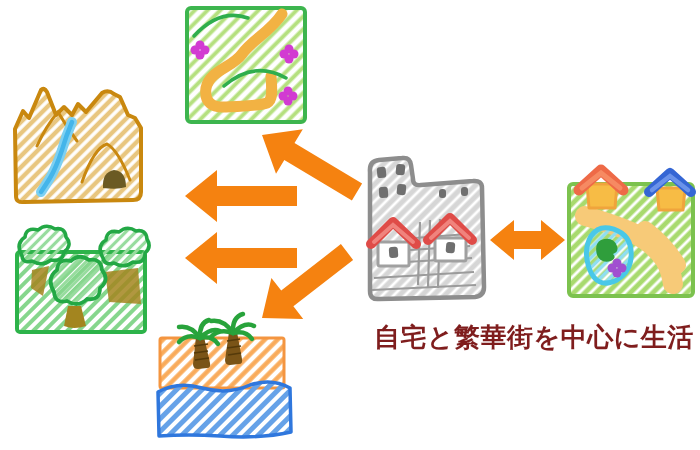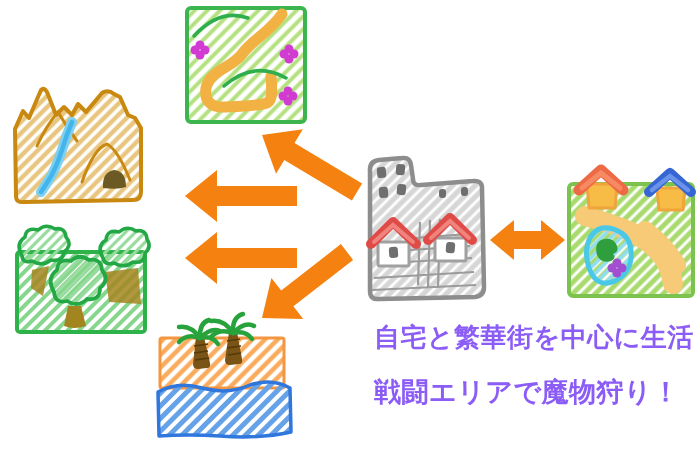--- a/index.html
+++ b/index.html
@@ -2,21 +2,21 @@
 <html><head>
 <meta charset="utf-8">
 <style>
   html,body{margin:0;padding:0;background:#ffffff;}
   #canvas{
     position:relative;width:700px;height:450px;background:#ffffff;
     overflow:hidden;font-family:"DejaVu Sans","Liberation Sans",sans-serif;
   }
   .tile{position:absolute;}
   .caption{
-    position:absolute;color:#8b5cf6;font-weight:800;white-space:nowrap;
+    position:absolute;color:#7f1d1d;font-weight:800;white-space:nowrap;
     letter-spacing:0.5px;font-family:"DejaVu Sans",sans-serif;
   }
   #caption1{left:374px;top:320px;font-size:26px;}
   #caption2{left:374px;top:374px;font-size:27px;}
   svg{display:block;}
 </style>
 </head>
 <body>
 
 <div id="canvas">
@@ -179,15 +179,14 @@
 
   <svg class="tile" style="left:0;top:0;pointer-events:none" width="700" height="450" viewBox="0 0 700 450">
     <polygon points="262,135 302.8,129.2 294.5,142.9 362.1,183.4 351.9,200.6 284.3,160.1 276,173.8" fill="#f58210"></polygon>
     <polygon points="185,196 217,170 217,186 297,186 297,206 217,206 217,222" fill="#f58210"></polygon>
     <polygon points="185,258 217,232 217,248 297,248 297,268 217,268 217,284" fill="#f58210"></polygon>
     <polygon points="262,318 271.4,277.9 281.2,290.5 340.9,244.1 353.1,259.9 293.4,306.3 303.2,318.9" fill="#f58210"></polygon>
     <polygon points="490,240 514,220 514,231 541,231 541,220 565,240 541,260 541,249 514,249 514,260" fill="#f58210"></polygon>
   </svg>
 
   <div id="caption1" class="caption">自宅と繁華街を中心に生活</div>
-  <div id="caption2" class="caption">戦闘エリアで魔物狩り！</div>
 
 </div>
 
 </body></html>

